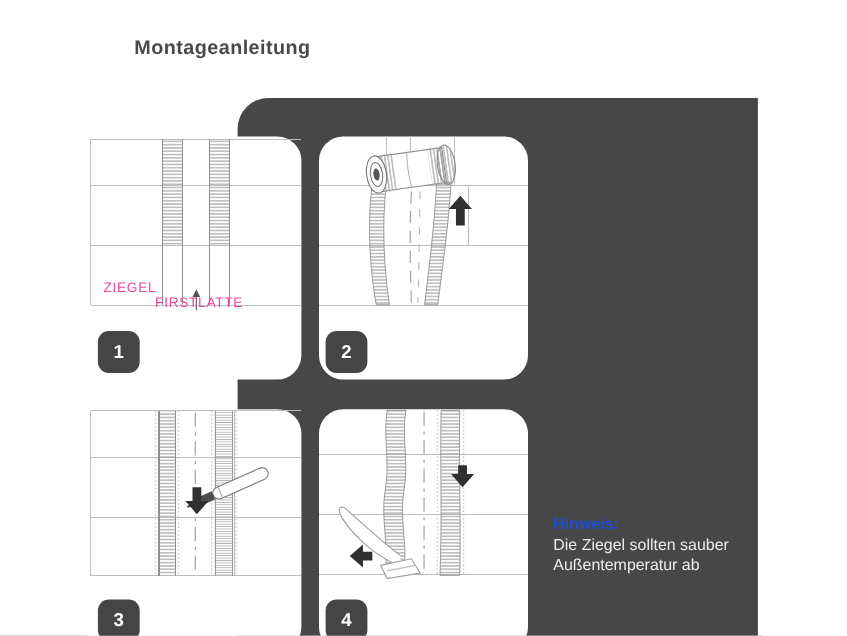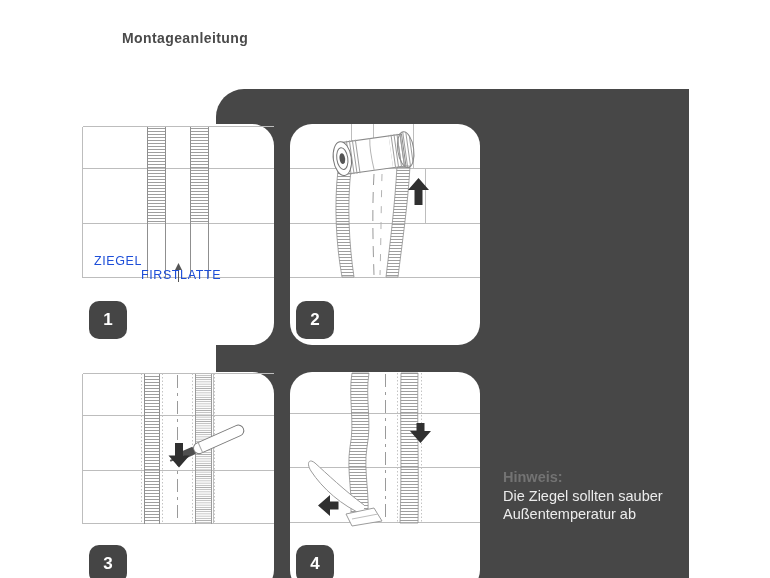--- a/index.html
+++ b/index.html
@@ -3,21 +3,21 @@
 <meta charset="utf-8">
 <style>
   html,body{margin:0;padding:0;}
   body{
     width:770px;height:578px;overflow:hidden;position:relative;
     background:#ffffff;
     font-family:"Liberation Sans", sans-serif;
   }
   .page-title{
     position:absolute;left:122px;top:21px;
-    font-size:14px;font-weight:bold;color:#4a4a4a;letter-spacing:.4px;
+    font-size:18px;font-weight:bold;color:#4a4a4a;letter-spacing:.4px;
   }
   .card{
     position:absolute;left:216px;top:89px;width:473px;height:489px;
     background:#474747;border-radius:28px 0 0 0;
   }
   .panel{position:absolute;background:#ffffff;border-radius:22px;}
   .p1{left:78px;top:124px;width:196px;height:221px;}
   .p2{left:290px;top:124px;width:190px;height:221px;}
   .p3{left:78px;top:372px;width:196px;height:220px;}
   .p4{left:290px;top:372px;width:190px;height:220px;}
@@ -25,29 +25,29 @@
   .badge{
     position:absolute;width:38px;height:38px;background:#454545;border-radius:10px;
     color:#ffffff;font-weight:bold;font-size:17px;
     display:flex;align-items:center;justify-content:center;
   }
   .p1 .badge{left:11px;top:177px;}
   .p2 .badge{left:6px;top:177px;}
   .p3 .badge{left:11px;top:173px;}
   .p4 .badge{left:6px;top:173px;}
   .lbl{
-    position:absolute;color:#1d4ed8;font-size:12.5px;letter-spacing:.6px;white-space:nowrap;
+    position:absolute;color:#ec4899;font-size:12.5px;letter-spacing:.6px;white-space:nowrap;
   }
   .lbl-ziegel{left:16px;top:130px;}
   .lbl-firstlatte{left:63px;top:144px;}
   .note{
     position:absolute;left:503px;top:468px;width:190px;
     color:#ececec;font-size:14.5px;line-height:18px;
   }
-  .note-heading{font-weight:bold;color:#737373;margin-bottom:1px;}
+  .note-heading{font-weight:bold;color:#1d4ed8;margin-bottom:1px;}
   .note-line{white-space:nowrap;}
 </style>
 </head>
 <body>
 
 <h1 class="page-title">Montageanleitung</h1>
 
 <div class="card"></div>
 
 <section class="panel p1">

